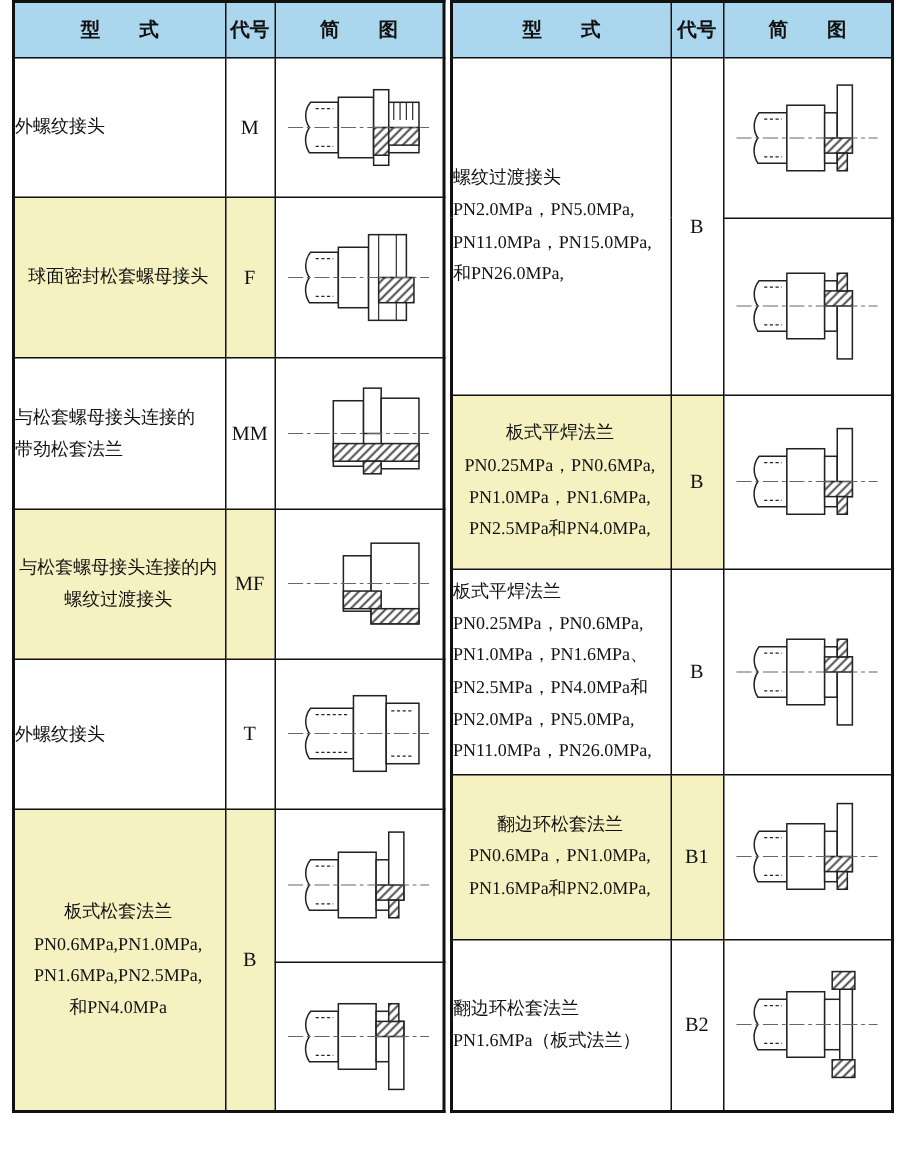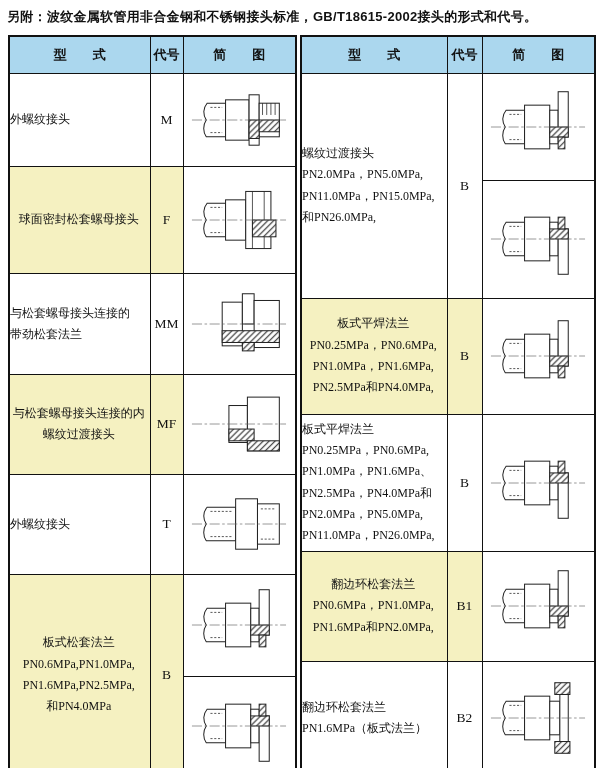--- a/index.html
+++ b/index.html
@@ -35,21 +35,20 @@
     font-size:13.5px;font-weight:500;
   }
   td.d{text-align:center;vertical-align:middle;background:#fff;}
   td.hl{background:var(--hl-bg,#f5f1c1);text-align:center;}
   td.d svg{width:106px;height:84px;display:inline-block;vertical-align:middle;}
 </style>
 </head>
 <body>
 
 <div class="page">
-  <div class="doc-title">另附：波纹金属软管用非合金钢和不锈钢接头标准，GB/T18615-2002接头的形式和代号。</div>
 
   <div class="tables">
 
     <table class="left">
       <colgroup>
           <col style="width:141px">
           <col style="width:33px">
           <col style="width:113px">
         </colgroup>
       <tbody>

